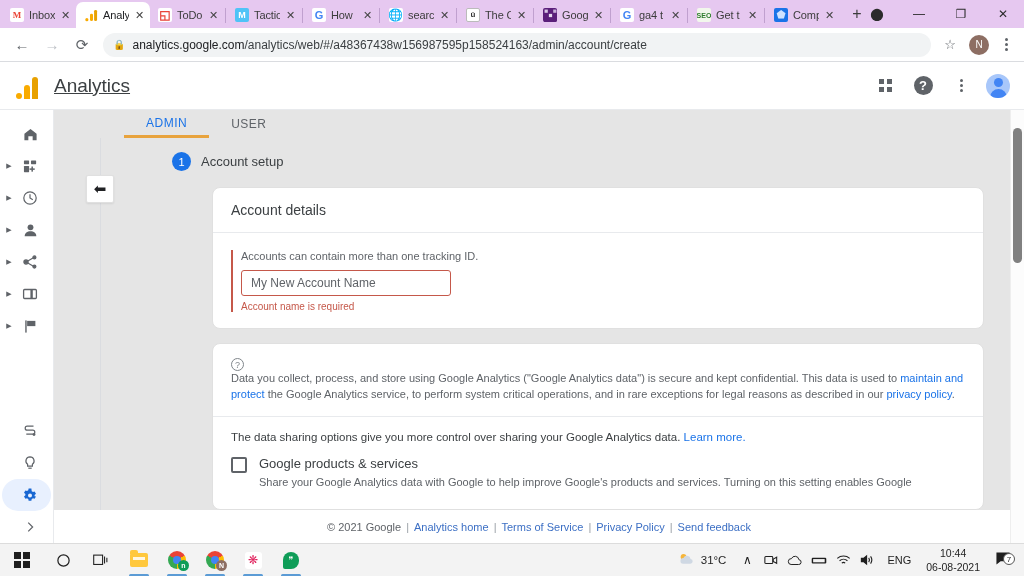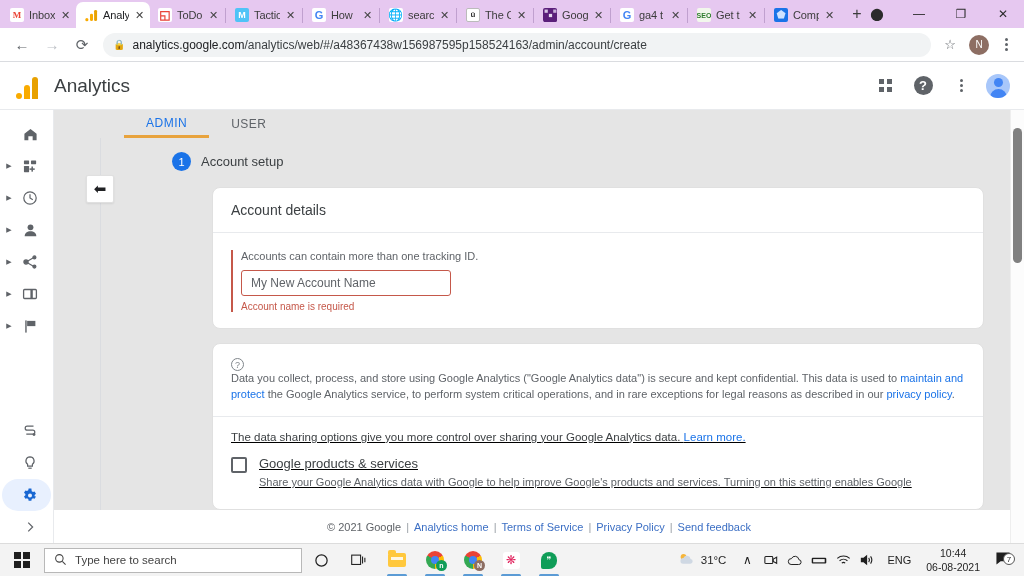--- a/index.html
+++ b/index.html
@@ -107,21 +107,21 @@
 
   .ga-header {
     height: 48px; display: flex; align-items: center;
     padding: 0 14px 0 10px; background: #fff;
     border-bottom: 1px solid #e8eaed;
   }
   .ga-logo { width: 28px; height: 26px; display:flex; align-items:flex-end; gap:2px; margin-right: 10px; margin-left: 6px;}
   .ga-logo .b1 { width:6px; height:6px; border-radius:50%; background:#f9ab00; }
   .ga-logo .b2 { width:6px; height:14px; border-radius:3px 3px 0 0; background:#f9ab00; }
   .ga-logo .b3 { width:6px; height:22px; border-radius:3px 3px 0 0; background:#e8a100; }
-  .ga-title { font-size: 19px; color: #3c4043; font-weight: 400; }
+  .ga-title { font-size: 19px; color: #3c4043; font-weight: 400; text-decoration: underline; }
   .ga-header .spacer { flex: 1; }
   .hdr-icon {
     width: 34px; height: 34px; border-radius: 50%;
     display:flex; align-items:center; justify-content:center;
     color:#5f6368; margin-left: 4px;
   }
   .grid-icon { display:grid; grid-template-columns: 5px 5px; grid-gap:3px; }
   .grid-icon i { width:5px; height:5px; background:#5f6368; display:block; }
   .help-icon {
     width:19px; height:19px; border-radius:50%; background:#5f6368; color:#fff;
@@ -614,21 +614,21 @@
           <div class="card" style="margin-top:14px;">
             <div style="padding:14px 18px 13px 18px;">
               <div class="sec-title">
                 <span class="qmark">?</span>
               </div>
               <div class="sec-para"><span>Data you collect, process, and store using Google Analytics ("Google Analytics data") is secure and kept confidential. This data is used to </span><span class="lnk">maintain and protect</span><span> the Google Analytics service, to perform system critical operations, and in rare exceptions for legal reasons as described in our </span><span class="lnk">privacy policy</span><span>.</span></div>
             </div>
 
             <div style="border-top:1px solid #e8eaed;"></div>
 
-            <div style="padding:14px 18px 18px 18px;text-decoration:underline;">
+            <div style="padding:14px 18px 18px 18px;">
               <div class="opt-intro"><span>The data sharing options give you more control over sharing your Google Analytics data. </span><span class="lnk">Learn more.</span></div>
 
               <div class="opt-row">
                 <span class="cbox"></span>
                 <div style="flex:1;">
                   <div class="opt-name">Google products &amp; services</div>
                   <div class="opt-desc">Share your Google Analytics data with Google to help improve Google's products and services. Turning on this setting enables Google</div>
                 </div>
               </div>
             </div>
@@ -660,29 +660,20 @@
 
 <div class="taskbar">
   <div class="tb-start">
     <span class="win-logo">
         <i></i>
         <i></i>
         <i></i>
         <i></i>
       </span>
   </div>
-  <div class="tb-search">
-    <span>
-      <svg width="13" height="13" viewBox="0 0 16 16" fill="none" stroke="#444" stroke-width="1.3">
-          <circle cx="6.6" cy="6.6" r="4.6"></circle>
-          <path d="M10.2 10.2l4 4"></path>
-        </svg>
-    </span>
-    <span>Type here to search</span>
-  </div>
   <div class="tb-icon">
     <svg width="15" height="15" viewBox="0 0 16 16" fill="none" stroke="#1f1f1f" stroke-width="1.3">
         <circle cx="8" cy="8" r="6"></circle>
       </svg>
   </div>
   <div class="tb-icon">
     <svg width="16" height="14" viewBox="0 0 18 14" fill="none" stroke="#1f1f1f" stroke-width="1.2">
         <rect x="0.8" y="1.5" width="10" height="10.5"></rect>
         <path d="M13 3v8M15.6 4.5v5"></path>
       </svg>

